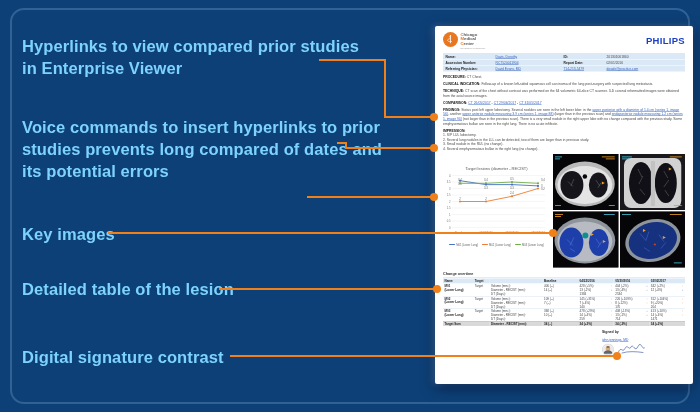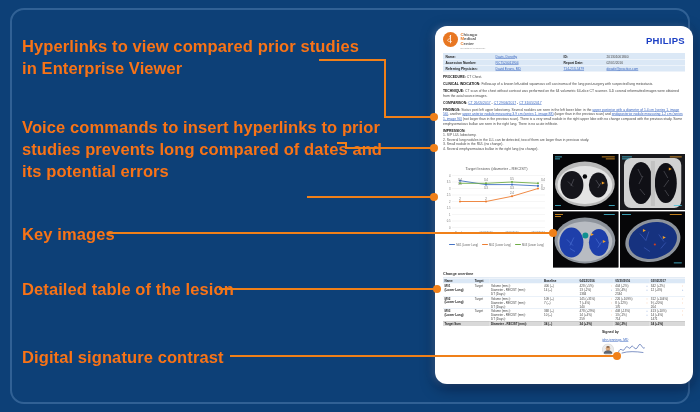--- a/index.html
+++ b/index.html
@@ -1,27 +1,27 @@
 <!DOCTYPE html>
 <html><head>
 <meta charset="utf-8">
 <style>
   html,body{margin:0;padding:0;}
   #slide{position:relative;width:700px;height:412px;background:#0d4077;overflow:hidden;
          font-family:"Liberation Sans",sans-serif;}
   .frame{position:absolute;left:10px;top:8px;right:10px;bottom:8px;
          border:2px solid rgba(108,152,200,.38);border-radius:14px;}
   
-  .ann{position:absolute;color:#f97316;font-size:16.5px;font-weight:600;
+  .ann{position:absolute;color:#7dd3fc;font-size:16.5px;font-weight:600;
        line-height:1.32;white-space:pre-line;letter-spacing:.1px;}
   
   #connectors{position:absolute;left:0;top:0;width:700px;height:412px;z-index:10;pointer-events:none;}
   
   .doc{position:absolute;left:435px;top:26px;width:258px;height:358px;background:#ffffff;
-       border-radius:12px;z-index:2;
+       border-radius:2px;z-index:2;
        box-shadow:0 4px 14px rgba(0,0,25,.5),-2px 0 6px rgba(150,190,235,.35);overflow:hidden;}
   .doc-inner{width:516px;height:716px;transform:scale(.5);transform-origin:0 0;
              box-sizing:border-box;padding:12px 16px 8px;color:#4a4a4a;}
   
   .doc-head{display:flex;justify-content:space-between;align-items:flex-start;}
   .hosp{display:flex;gap:5px;}
   .hosp-circle{width:30px;height:30px;border-radius:50%;background:#e87722;
                display:flex;align-items:center;justify-content:center;flex:0 0 auto;}
   .logo-line{font-size:8.5px;font-weight:bold;color:#5a5a5a;line-height:1.08;}
   .logo-line .ini{color:#e87722;}

